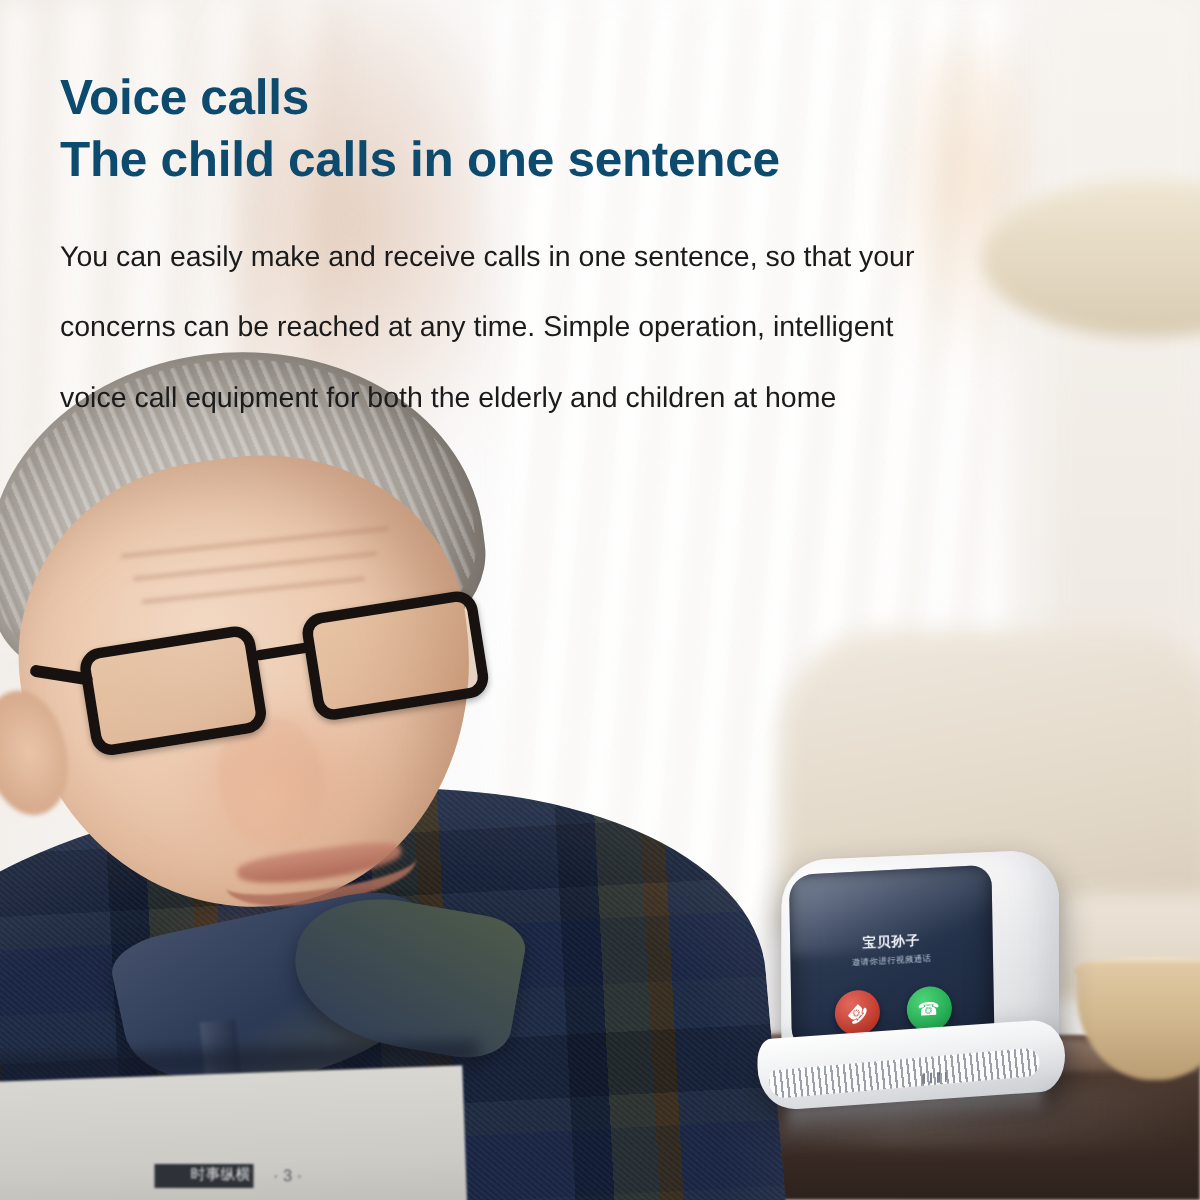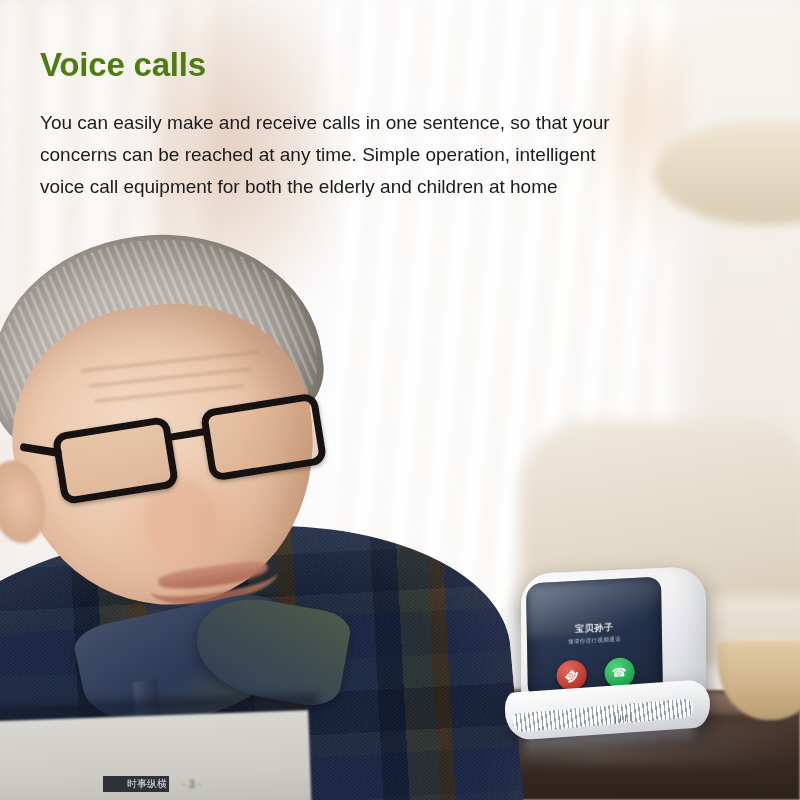--- a/index.html
+++ b/index.html
@@ -338,25 +338,25 @@
   }
   .sp-reflect {
     position:absolute; left:20px; top:162px; width:170px; height:22px;
     background:linear-gradient(180deg,rgba(230,234,240,.35),rgba(230,234,240,0));
     filter:blur(4px); transform:skewY(-5deg);
   }
 
   
   .copy { position:absolute; left:40px; top:44px; width:620px; }
   .headline {
-    color:#4d7c0f; font-size:33px; font-weight:700; line-height:41px;
+    color:#0c4a6e; font-size:33px; font-weight:700; line-height:41px;
     letter-spacing:-.2px; white-space:nowrap;
   }
   .body-copy {
-    margin-top:22px; color:#1b1b1b; font-size:19px; line-height:32px;
+    margin-top:22px; color:#1b1b1b; font-size:19px; line-height:47px;
     width:592px;
   }
 </style>
 </head>
 <body>
 
 <div id="stage">
 
   <div class="photo">
     <div class="bg-room"></div>
@@ -426,16 +426,17 @@
       </div>
       <div class="sp-base"></div>
       <div class="sp-grille"></div>
       <div class="sp-holes"></div>
       <div class="sp-reflect"></div>
     </div>
   </div>
 
   <div class="copy">
     <div class="headline">Voice calls</div>
+    <div class="headline">The child calls in one sentence</div>
     <div class="body-copy">You can easily make and receive calls in one sentence, so that your concerns can be reached at any time. Simple operation, intelligent voice call equipment for both the elderly and children at home</div>
   </div>
 
 </div>
 
 </body></html>

